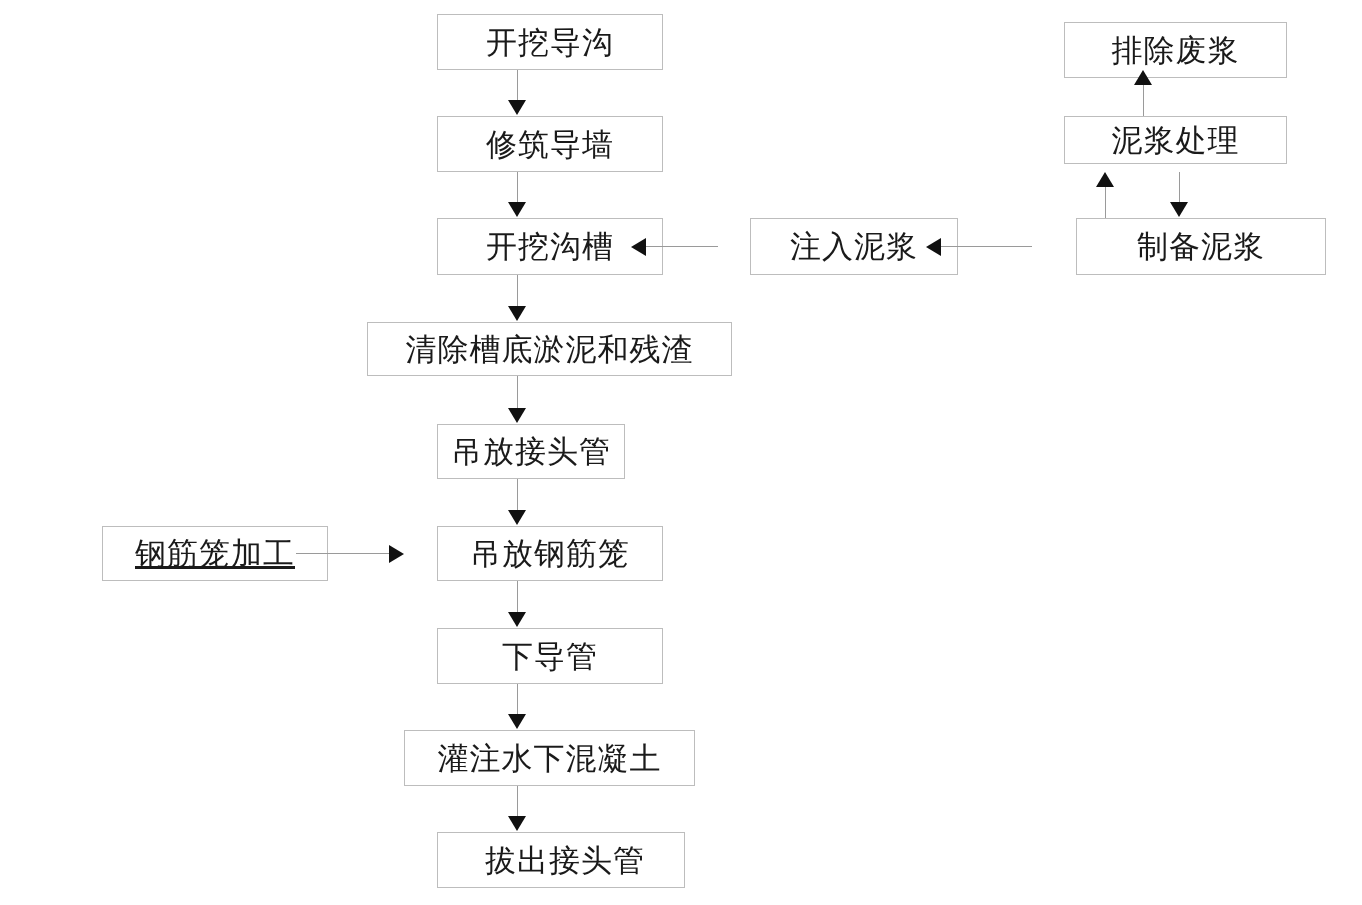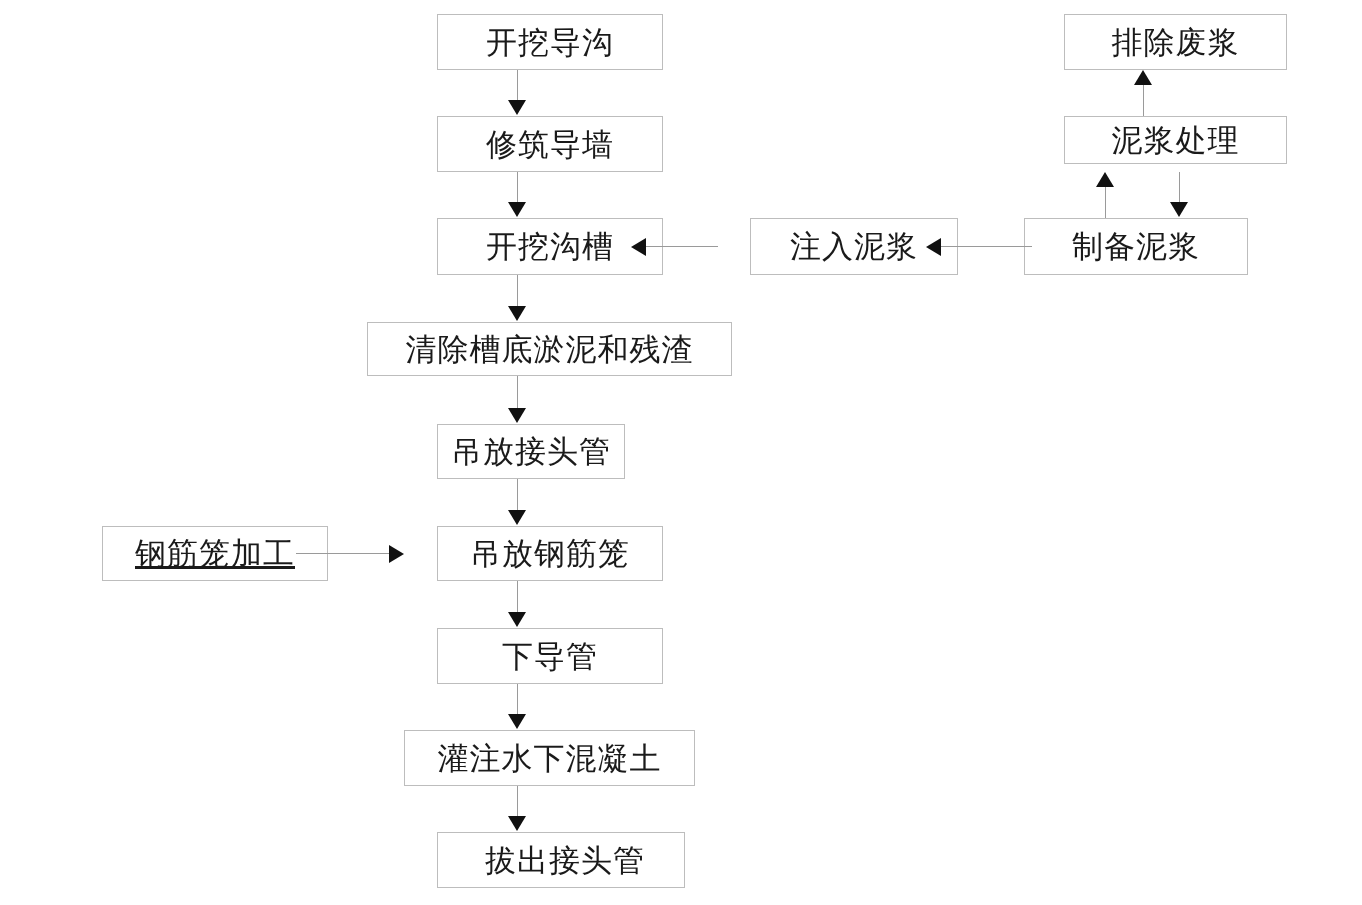--- a/index.html
+++ b/index.html
@@ -90,25 +90,25 @@
   <div class="node" style="left:372px; top:730px; width:291px; height:56px;">灌注水下混凝土</div>
 
   <div class="node" style="left:405px; top:628px; width:226px; height:56px;">下导管</div>
 
   <div class="node" style="left:405px; top:832px; width:248px; height:56px;padding-left:8px;">拔出接头管</div>
 
   <div class="node" style="left:70px;  top:526px; width:226px; height:55px;text-decoration:underline;">钢筋笼加工</div>
 
   <div class="node" style="left:718px; top:218px; width:208px; height:57px;">注入泥浆</div>
 
-  <div class="node" style="left:992px; top:218px; width:224px; height:57px;">制备泥浆</div>
+  <div class="node" style="left:1044px; top:218px; width:250px; height:57px;">制备泥浆</div>
 
   <div class="node" style="left:1032px; top:116px; width:223px; height:48px;">泥浆处理</div>
 
-  <div class="node" style="left:1032px; top:14px;  width:223px; height:56px;">排除废浆</div>
+  <div class="node" style="left:1032px; top:22px;  width:223px; height:56px;">排除废浆</div>
 
   <div class="vline" style="left:517px; top:70px;  height:31px;"></div>
   <div class="arrow arrow-down" style="left:508px; top:100px;"></div>
 
   <div class="vline" style="left:517px; top:172px; height:31px;"></div>
   <div class="arrow arrow-down" style="left:508px; top:202px;"></div>
 
   <div class="vline" style="left:517px; top:275px; height:32px;"></div>
   <div class="arrow arrow-down" style="left:508px; top:306px;"></div>
 

